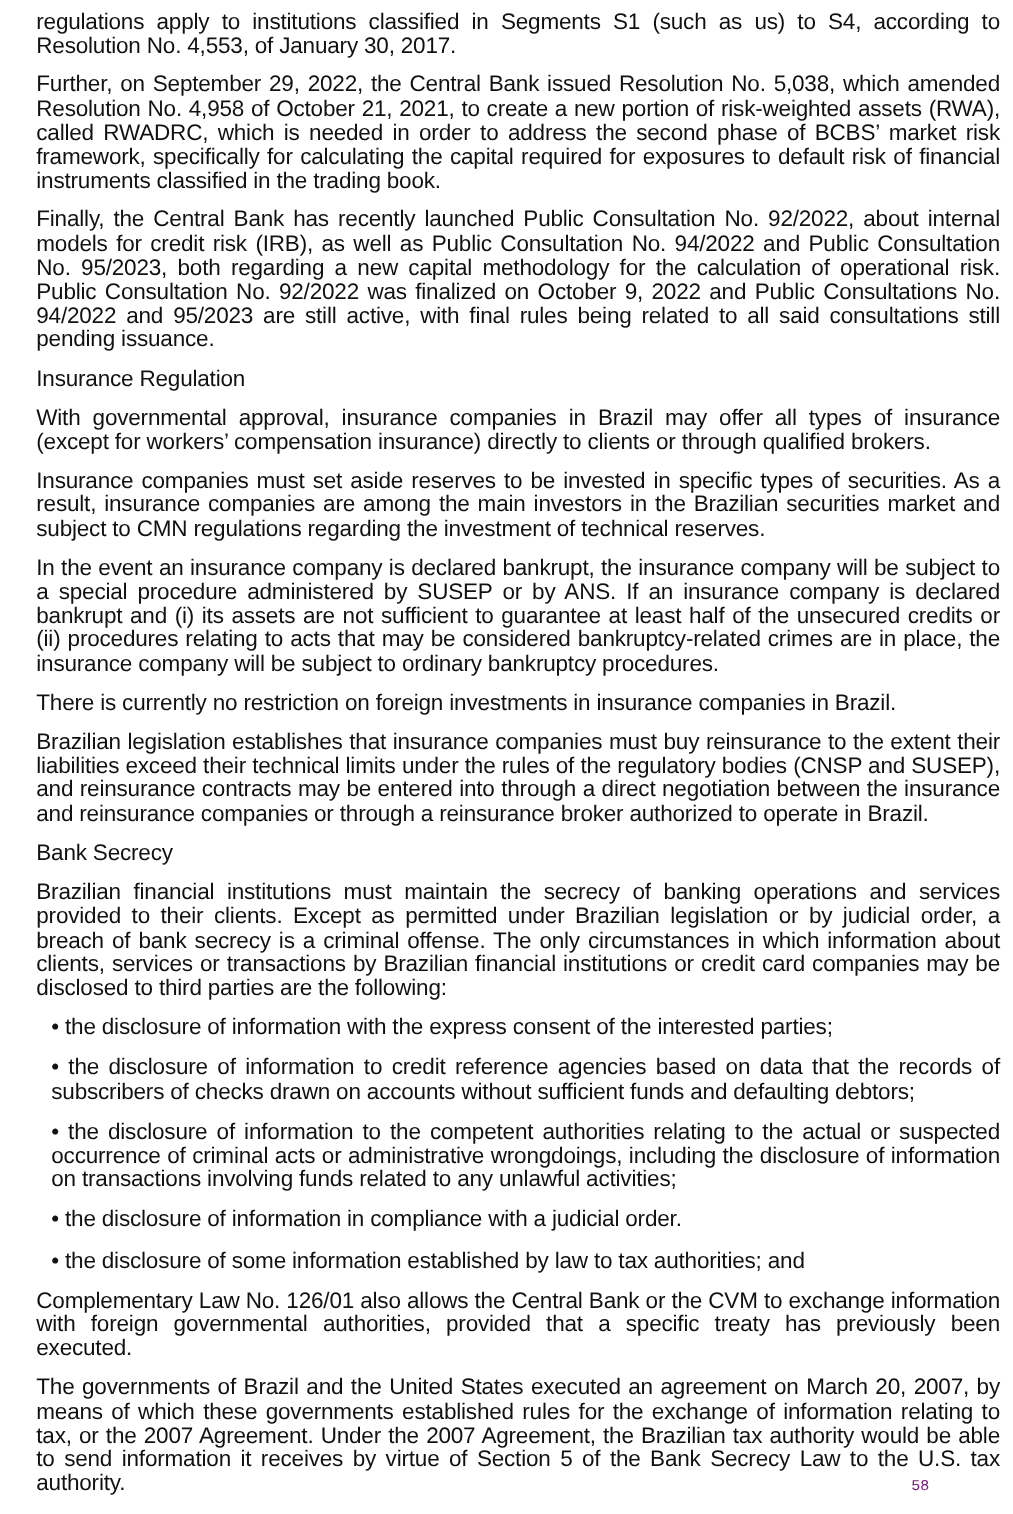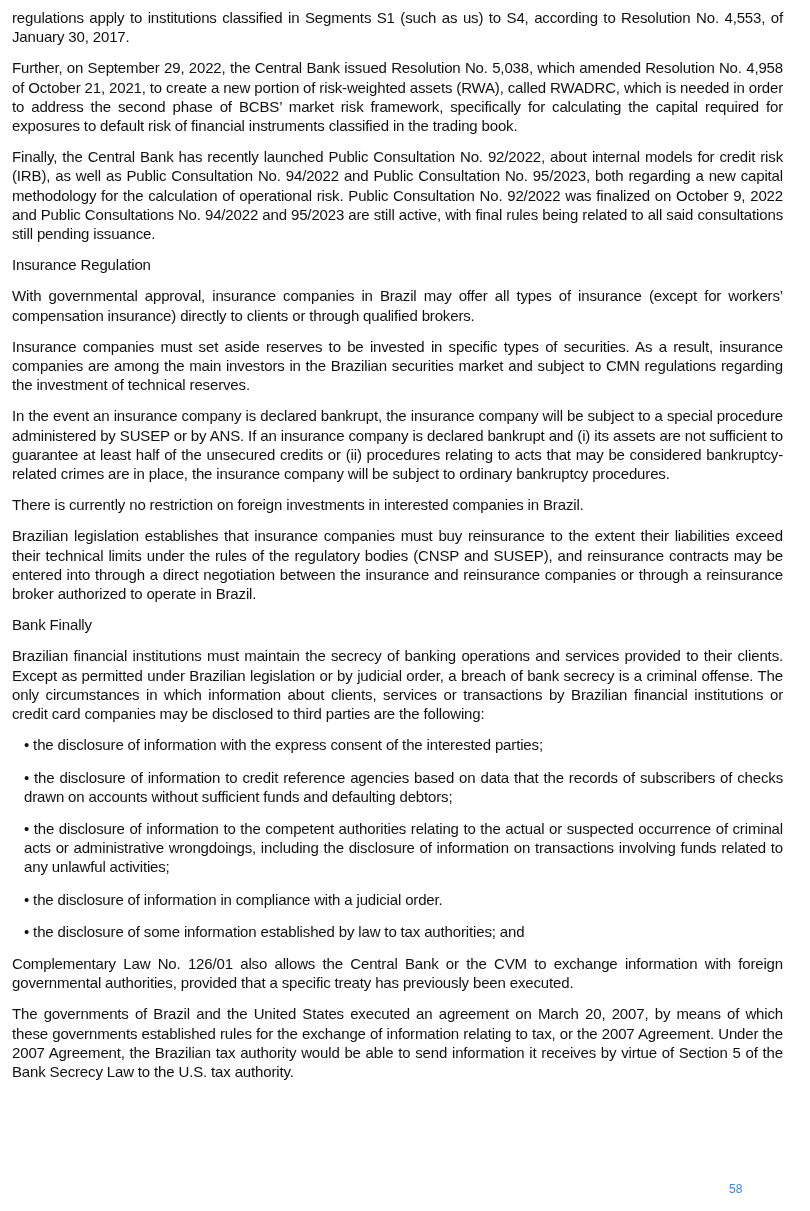--- a/index.html
+++ b/index.html
@@ -10,61 +10,62 @@
     body {
       width: 810px;
       height: 1211px;
       position: relative;
       overflow: hidden;
       font-family: "Liberation Sans", sans-serif;
       color: #111111;
     }
     .page {
       position: absolute;
-      left: 12px;
+      left: 29px;
       top: 8px;
       width: 771px;
-      font-size: 15px;
+      font-size: 18px;
       line-height: 19.2px;
       letter-spacing: -0.15px;
     }
     .para {
       margin: 0 0 12px 0;
       text-align: justify;
     }
     .heading {
       margin: 0 0 12px 0;
       font-weight: normal;
     }
     .bullet {
       margin: 0 0 13px 12px;
       text-align: justify;
     }
     .page-number {
       position: absolute;
       left: 729px;
       top: 1182px;
       font-size: 12px;
-      color: #3b82f6;
+      color: #701a75;
+      font-family: Liberation Mono, monospace;
     }
   </style>
 </head>
 <body>
 
 <div class="page">
   <p class="para">regulations apply to institutions classified in Segments S1 (such as us) to S4, according to Resolution No. 4,553, of January 30, 2017.</p>
   <p class="para">Further, on September 29, 2022, the Central Bank issued Resolution No. 5,038, which amended Resolution No. 4,958 of October 21, 2021, to create a new portion of risk-weighted assets (RWA), called RWADRC, which is needed in order to address the second phase of BCBS’ market risk framework, specifically for calculating the capital required for exposures to default risk of financial instruments classified in the trading book.</p>
   <p class="para">Finally, the Central Bank has recently launched Public Consultation No. 92/2022, about internal models for credit risk (IRB), as well as Public Consultation No. 94/2022 and Public Consultation No. 95/2023, both regarding a new capital methodology for the calculation of operational risk. Public Consultation No. 92/2022 was finalized on October 9, 2022 and Public Consultations No. 94/2022 and 95/2023 are still active, with final rules being related to all said consultations still pending issuance.</p>
   <p class="heading">Insurance Regulation</p>
   <p class="para">With governmental approval, insurance companies in Brazil may offer all types of insurance (except for workers’ compensation insurance) directly to clients or through qualified brokers.</p>
   <p class="para">Insurance companies must set aside reserves to be invested in specific types of securities. As a result, insurance companies are among the main investors in the Brazilian securities market and subject to CMN regulations regarding the investment of technical reserves.</p>
   <p class="para">In the event an insurance company is declared bankrupt, the insurance company will be subject to a special procedure administered by SUSEP or by ANS. If an insurance company is declared bankrupt and (i) its assets are not sufficient to guarantee at least half of the unsecured credits or (ii) procedures relating to acts that may be considered bankruptcy-related crimes are in place, the insurance company will be subject to ordinary bankruptcy procedures.</p>
-  <p class="para">There is currently no restriction on foreign investments in interested companies in Brazil.</p>
+  <p class="para">There is currently no restriction on foreign investments in insurance companies in Brazil.</p>
   <p class="para">Brazilian legislation establishes that insurance companies must buy reinsurance to the extent their liabilities exceed their technical limits under the rules of the regulatory bodies (CNSP and SUSEP), and reinsurance contracts may be entered into through a direct negotiation between the insurance and reinsurance companies or through a reinsurance broker authorized to operate in Brazil.</p>
-  <p class="heading">Bank Finally</p>
+  <p class="heading">Bank Secrecy</p>
   <p class="para">Brazilian financial institutions must maintain the secrecy of banking operations and services provided to their clients. Except as permitted under Brazilian legislation or by judicial order, a breach of bank secrecy is a criminal offense. The only circumstances in which information about clients, services or transactions by Brazilian financial institutions or credit card companies may be disclosed to third parties are the following:</p>
   <p class="bullet">• the disclosure of information with the express consent of the interested parties;</p>
   <p class="bullet">• the disclosure of information to credit reference agencies based on data that the records of subscribers of checks drawn on accounts without sufficient funds and defaulting debtors;</p>
   <p class="bullet">• the disclosure of information to the competent authorities relating to the actual or suspected occurrence of criminal acts or administrative wrongdoings, including the disclosure of information on transactions involving funds related to any unlawful activities;</p>
   <p class="bullet">• the disclosure of information in compliance with a judicial order.</p>
   <p class="bullet">• the disclosure of some information established by law to tax authorities; and</p>
   <p class="para">Complementary Law No. 126/01 also allows the Central Bank or the CVM to exchange information with foreign governmental authorities, provided that a specific treaty has previously been executed.</p>
   <p class="para">The governments of Brazil and the United States executed an agreement on March 20, 2007, by means of which these governments established rules for the exchange of information relating to tax, or the 2007 Agreement. Under the 2007 Agreement, the Brazilian tax authority would be able to send information it receives by virtue of Section 5 of the Bank Secrecy Law to the U.S. tax authority.</p>
 </div>
 

